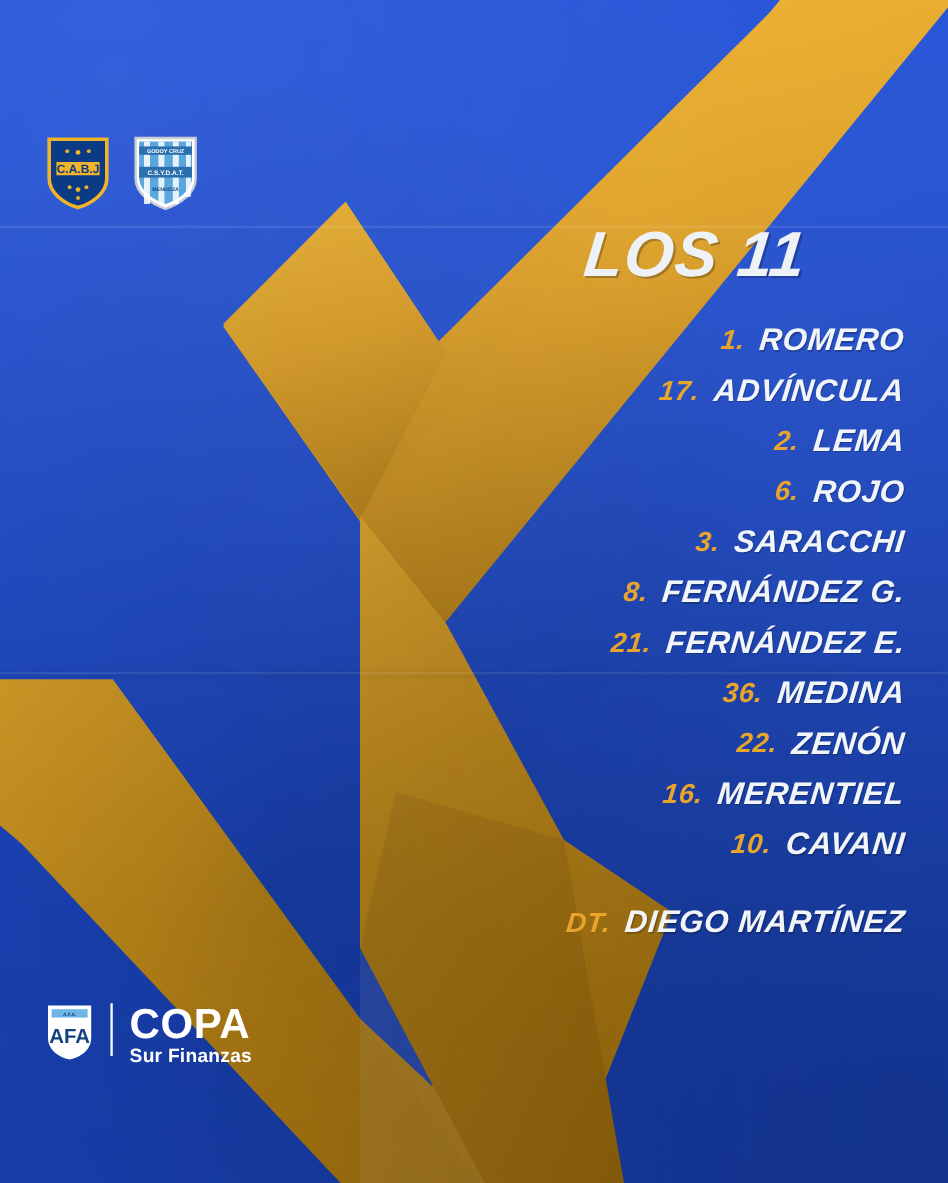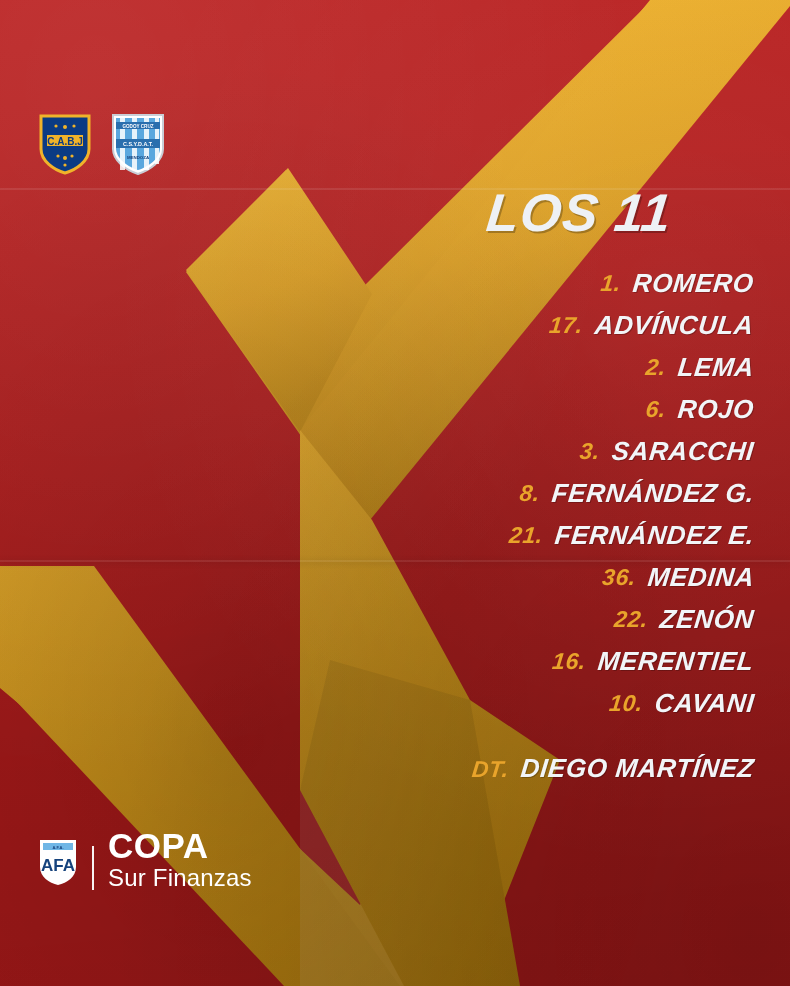--- a/index.html
+++ b/index.html
@@ -6,21 +6,21 @@
   html, body {
     width: 790px;
     height: 986px;
     overflow: hidden;
     font-family: "Liberation Sans", sans-serif;
   }
   #poster {
     position: relative;
     width: 790px;
     height: 986px;
-    background: #b91c1c;
+    background: #1d4ed8;
     overflow: hidden;
   }
   
   .tex {
     position: absolute;
     inset: 0;
     background:
       radial-gradient(ellipse at 12% 8%, rgba(255,255,255,0.07), rgba(255,255,255,0) 55%),
       radial-gradient(ellipse at 85% 30%, rgba(255,255,255,0.05), rgba(255,255,255,0) 60%),
       radial-gradient(ellipse at 30% 75%, rgba(0,0,0,0.16), rgba(0,0,0,0) 65%),
@@ -122,42 +122,42 @@
     line-height: 1.08;
     text-align: left;
   }
 
   
   .footer {
     position: absolute;
     left: 38px;
     bottom: 96px;
     display: flex;
-    align-items: flex-end;
+    align-items: flex-start;
     gap: 14px;
     z-index: 8;
   }
   .footer .divider {
     width: 2px;
     height: 44px;
     background: #ffffff;
     opacity: 0.95;
   }
   .footer .txt {
     color: #ffffff;
     line-height: 1.05;
   }
   .footer .txt .l1 {
     font-size: 35px;
     font-weight: 700;
     letter-spacing: 0.5px;
   }
   .footer .txt .l2 {
-    font-size: 24px;
-    font-weight: 400;
+    font-size: 16px;
+    font-weight: 700;
     letter-spacing: 0.2px;
   }
 </style>
 </head>
 <body>
 
 <div id="poster">
 
   <div class="graphic">
     <svg width="790" height="986" viewBox="0 0 790 986" xmlns="http://www.w3.org/2000/svg" aria-hidden="true">

